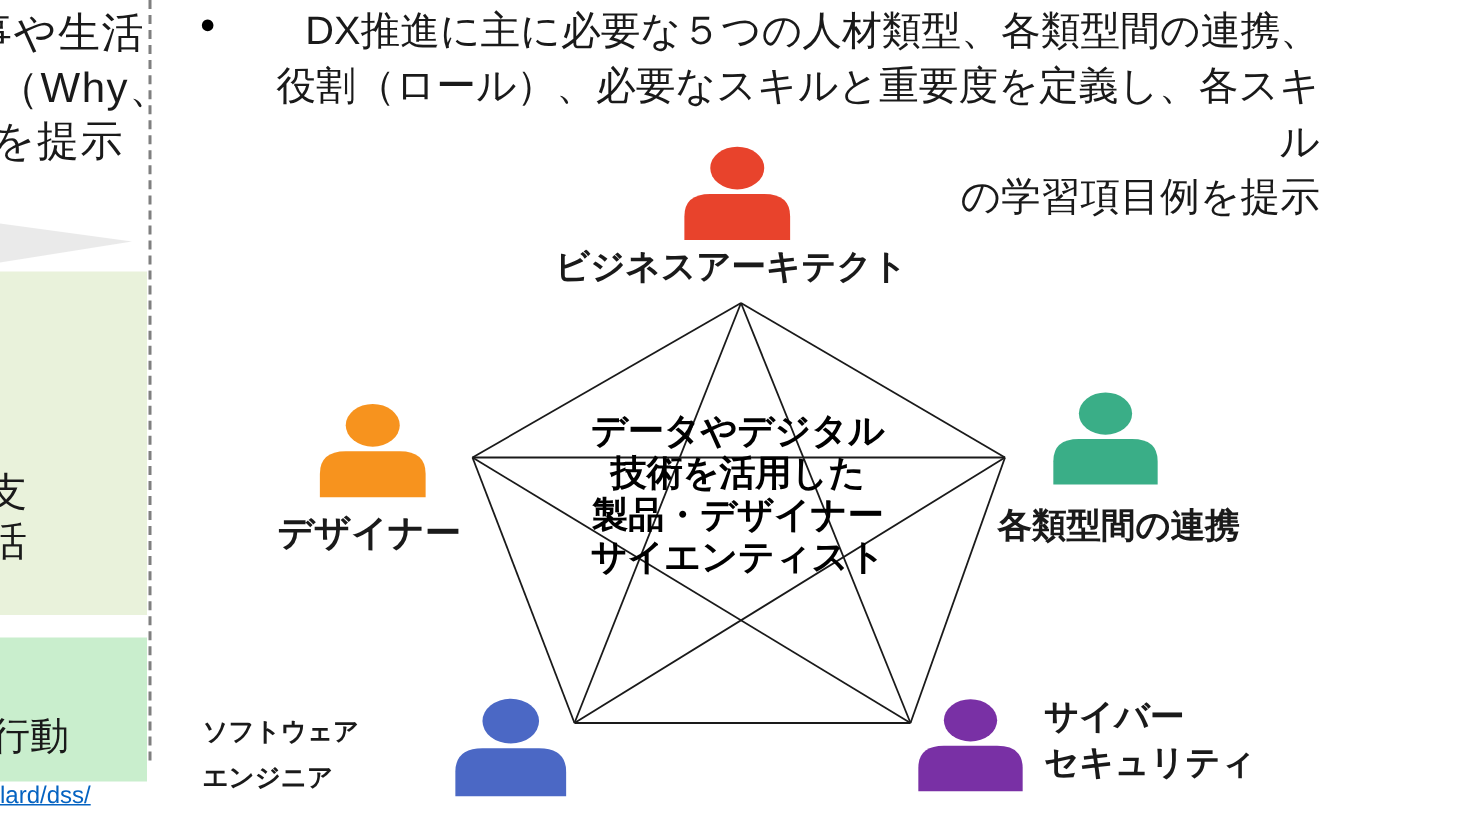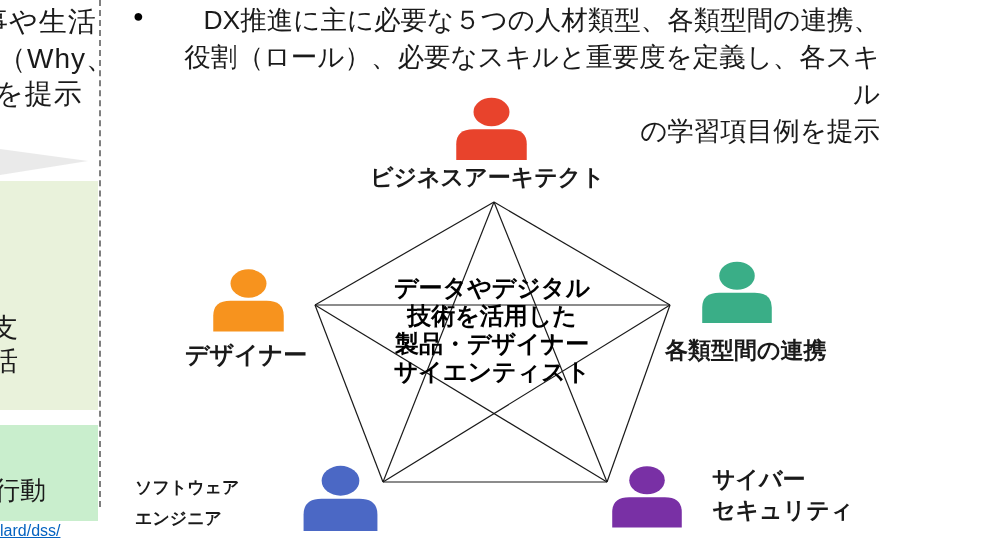--- a/index.html
+++ b/index.html
@@ -32,21 +32,21 @@
     position:absolute;left:362px;top:274px;width:260px;z-index:2;
     text-align:center;font-size:24px;line-height:28px;font-weight:700;color:#000;
   }
   
   .role-icon{position:absolute;z-index:3;}
   .role-label{position:absolute;z-index:3;text-align:left;font-weight:700;color:#1a1a1a;white-space:nowrap;}
   .lab-ba{left:370px;top:162px;width:240px;font-size:23px;}
   .lab-ds{left:185px;top:339px;width:140px;font-size:24px;}
   .lab-dsci{left:665px;top:335px;width:180px;font-size:23px;line-height:31px;}
   .lab-se{left:135px;top:472px;width:150px;font-size:17px;line-height:31px;}
-  .lab-cs{left:712px;top:464px;width:150px;font-size:23px;line-height:31px;}
+  .lab-cs{left:696px;top:464px;width:150px;font-size:23px;line-height:31px;font-family:Liberation Mono, monospace;}
   .ic-ba{left:454px;top:97px;width:75px;height:63px;}
   .ic-ds{left:211px;top:267px;width:75px;height:66px;}
   .ic-dsci{left:700px;top:259px;width:74px;height:66px;}
   .ic-se{left:297px;top:465px;width:87px;height:66px;}
   .ic-cs{left:610px;top:464px;width:74px;height:65px;}
   .hiddendefs{position:absolute;width:0;height:0;overflow:hidden;}
 </style>
 </head>
 <body>
 

